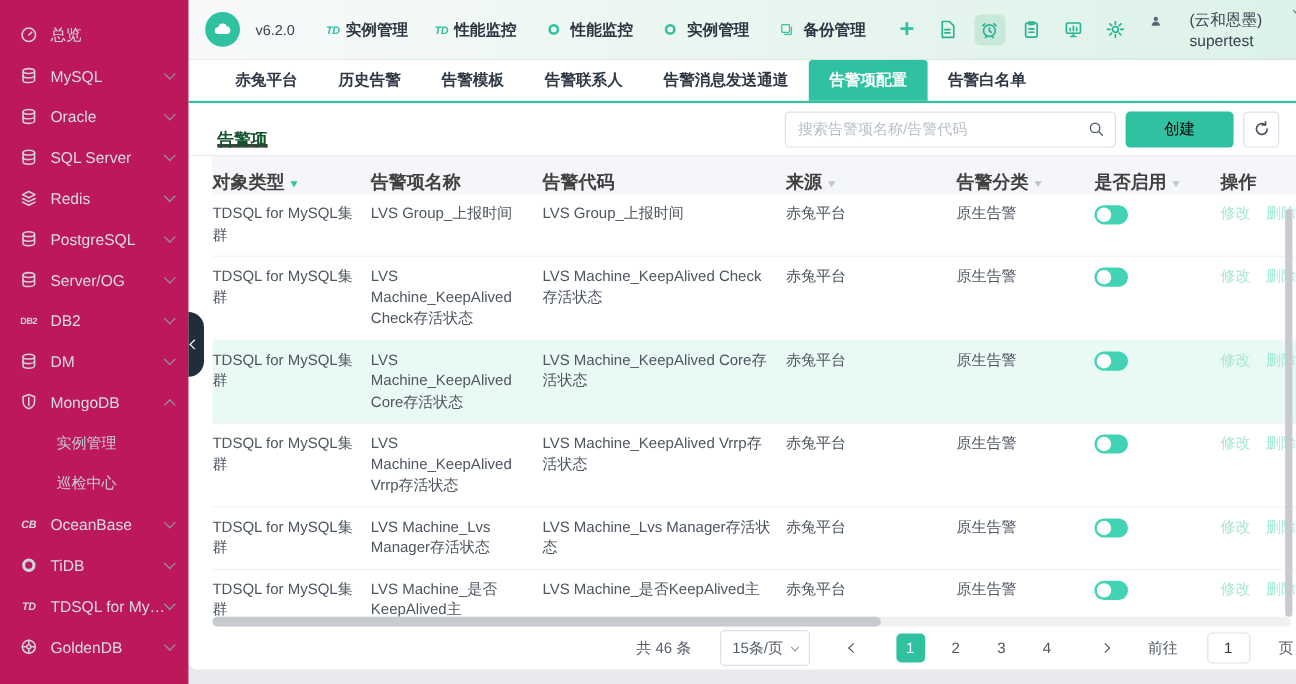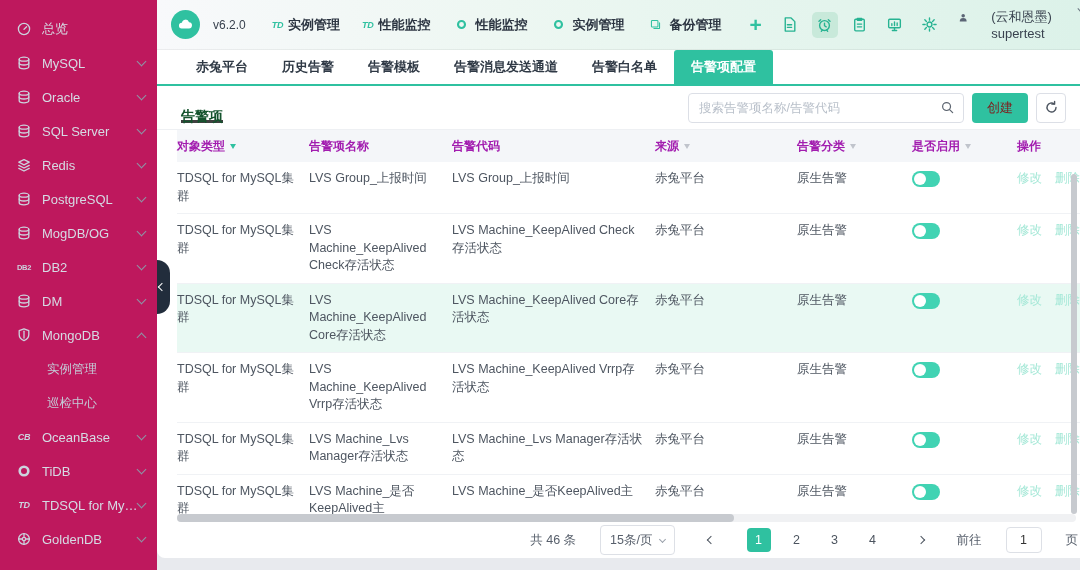--- a/index.html
+++ b/index.html
@@ -57,27 +57,27 @@
   
   .content { flex:1; background:#fff; position:relative; overflow:hidden; border-radius:0 0 0 8px; display:flex; flex-direction:column; }
   .section-head { height:44px; flex:0 0 44px; display:flex; align-items:center; padding:0 14px 0 24px; border-bottom:1px solid #eef0f3; }
   .sec-title { color:#14532d; font-size:14px; font-weight:700; height:28px; line-height:42px; border-bottom:3px solid #404040; margin-bottom:-2px; }
   .tools { margin-left:auto; display:flex; align-items:center; gap:8px; }
   .search-box { width:276px; height:30px; border:1px solid #dcdfe6; border-radius:4px; background:#fff; display:flex; align-items:center; overflow:hidden; }
   .search-box input { flex:1; border:none; outline:none; padding:0 10px; font-size:12.5px; color:#000000; font-family:inherit; }
   .search-box input::placeholder { color:#b9c0ca; }
   .search-btn { width:32px; height:100%; border:none; background:transparent; display:flex; align-items:center; justify-content:center; cursor:pointer; }
   .search-btn .sicon { width:15px; height:15px; color:#5d6570; }
-  .create-btn { height:30px; padding:0 15px; background:#2fc1a0; border:none; border-radius:4px; color:#7f1d1d; font-size:13px; cursor:pointer; font-family:inherit;text-align:right; }
+  .create-btn { height:30px; padding:0 32px; background:#2fc1a0; border:none; border-radius:4px; color:#000000; font-size:13px; cursor:pointer; font-family:inherit;text-align:right; }
   .refresh-btn { width:30px; height:30px; border:1px solid #dcdfe6; border-radius:4px; background:#fff; display:flex; align-items:center; justify-content:center; cursor:pointer; }
   .refresh-btn .sicon { width:15px; height:15px; color:#4c545f; stroke-width:1.5; }
 
   
   .table-wrap { margin-left:20px; flex:0 0 auto; }
-  .thead { display:flex; background:#f4f6f9; height:32px; align-items:center; font-size:12px; font-weight:700; color:#a21caf; }
+  .thead { display:flex; background:#f4f6f9; height:32px; align-items:flex-end; font-size:15px; font-weight:700; color:#404040; }
   .th { display:flex; align-items:center; padding-right:12px; }
   .funnel { width:0; height:0; border:3.5px solid transparent; border-top:5px solid #c0c4cc; margin:4px 0 0 5px; display:inline-block; cursor:pointer; }
   .funnel.on { border-top-color:#2fc1a0; }
   .tbody { height:352px; overflow:hidden; }
   .row { display:flex; border-bottom:1px solid #f0f2f5; font-size:12.5px; color:#4e5661; align-items:flex-start; }
   .row.hl { background:#e9f9f3; }
   .td { padding:8px 12px 8px 0; line-height:1.4; overflow-wrap:anywhere; }
   .c0 { width:132px; flex:0 0 132px; }
   .c1 { width:143px; flex:0 0 143px; }
   .c2 { width:203px; flex:0 0 203px; }
@@ -235,21 +235,21 @@
           </span>
           <span class="lbl">PostgreSQL</span>
           <span class="chev down"></span>
         </div>
         <div class="side-item">
           <span class="icon-wrap">
             <svg class="sicon" viewBox="0 0 16 16">
               <use href="#i-db"></use>
             </svg>
           </span>
-          <span class="lbl">MogDB/OG</span>
+          <span class="lbl">Server/OG</span>
           <span class="chev down"></span>
         </div>
         <div class="side-item">
           <span class="txticon ">DB2</span>
           <span class="lbl">DB2</span>
           <span class="chev down"></span>
         </div>
         <div class="side-item">
           <span class="icon-wrap">
             <svg class="sicon" viewBox="0 0 16 16">
@@ -396,27 +396,30 @@
         <div class="sub-tab">
           <span>赤兔平台</span>
         </div>
         <div class="sub-tab">
           <span>历史告警</span>
         </div>
         <div class="sub-tab">
           <span>告警模板</span>
         </div>
         <div class="sub-tab">
+          <span>告警联系人</span>
+        </div>
+        <div class="sub-tab">
           <span>告警消息发送通道</span>
+        </div>
+        <div class="sub-tab active">
+          <span>告警项配置</span>
         </div>
         <div class="sub-tab">
           <span>告警白名单</span>
-        </div>
-        <div class="sub-tab active">
-          <span>告警项配置</span>
         </div>
       </nav>
 
     <main class="content">
       <div class="section-head">
         <span class="sec-title">告警项</span>
         <div class="tools">
           <div class="search-box">
             <input placeholder="搜索告警项名称/告警代码" style="">
             <button class="search-btn">

